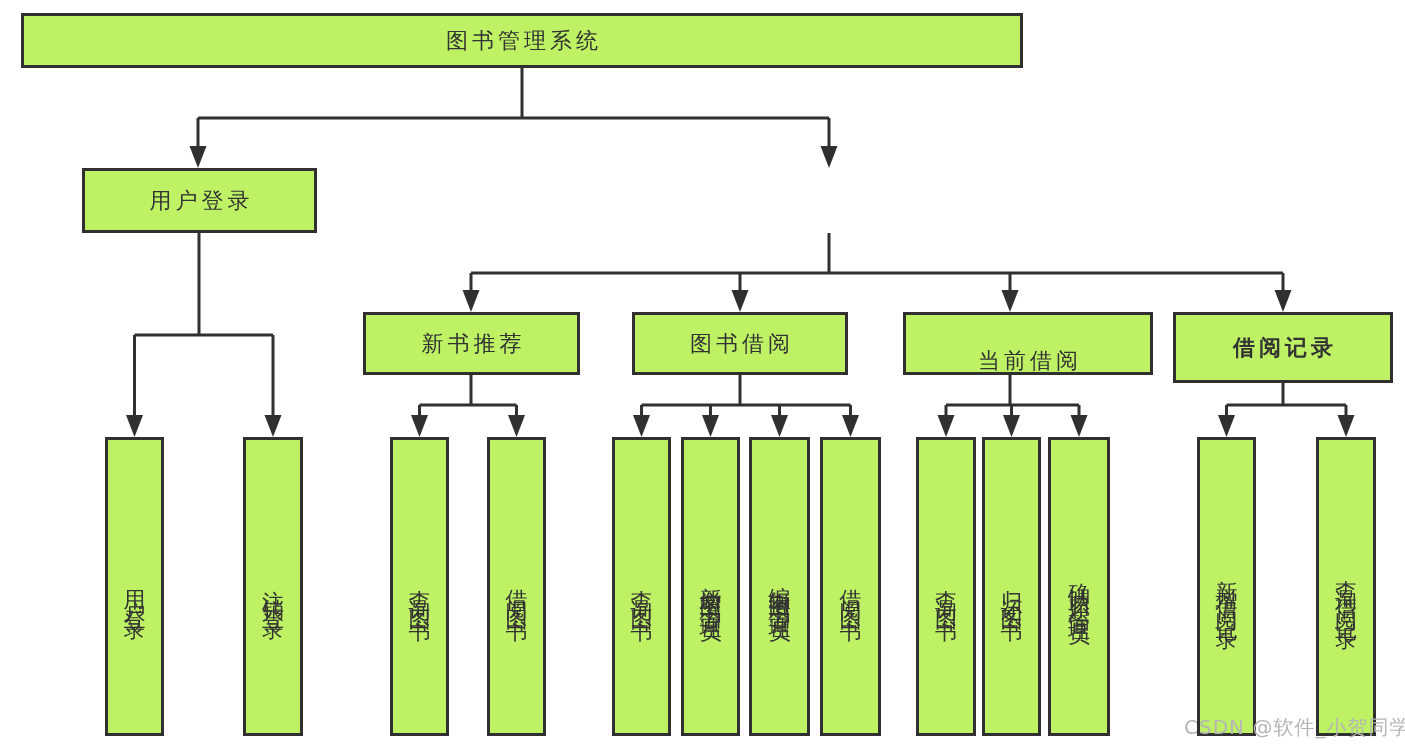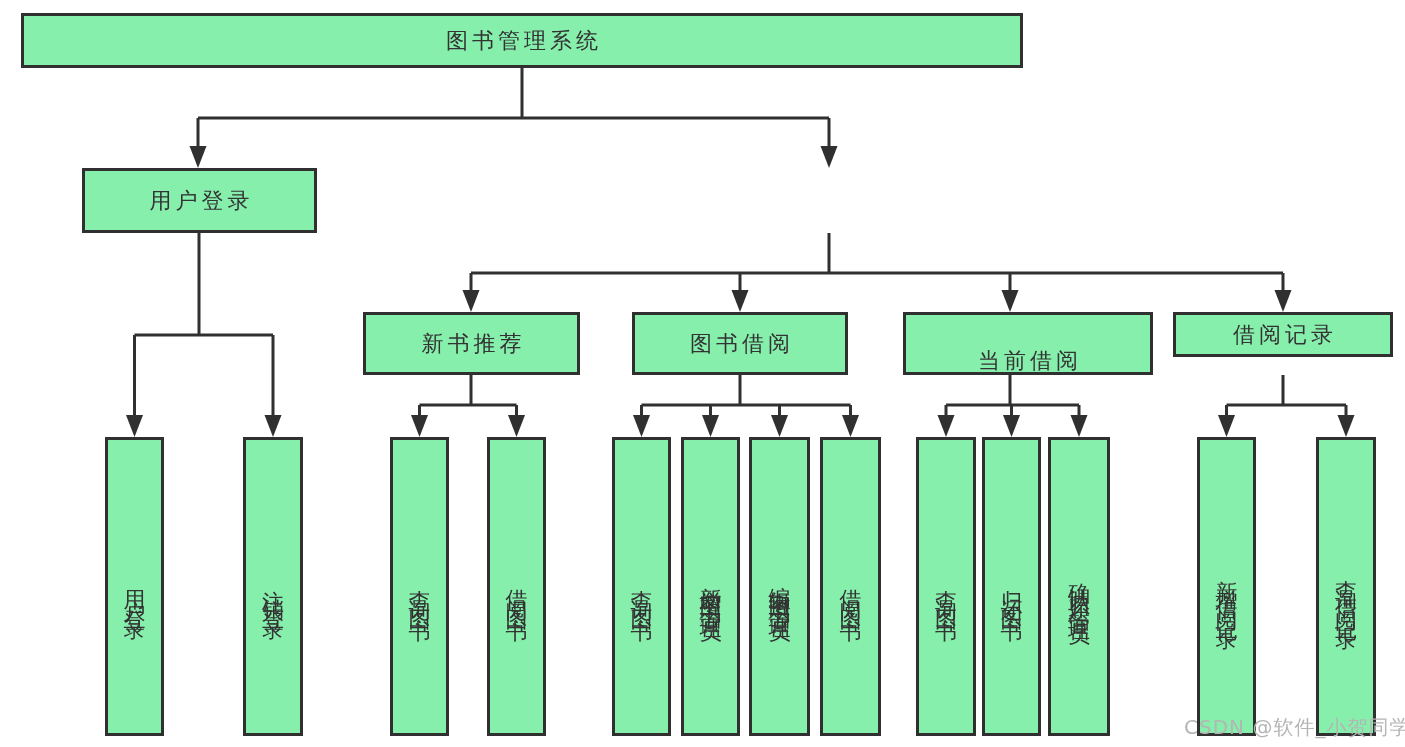--- a/index.html
+++ b/index.html
@@ -7,21 +7,21 @@
     position:relative;
     width:1405px;height:747px;
     background:#ffffff;
     font-family:"DejaVu Sans","Liberation Sans",sans-serif;
     overflow:hidden;
   }
   #connectors{position:absolute;left:0;top:0;width:1405px;height:747px;}
   .node{
     position:absolute;
     box-sizing:border-box;
-    background:#86efac;
+    background:#bef264;
     border:3px solid #303030;
     display:flex;align-items:center;justify-content:center;
   }
   .hlabel{
     font-size:22px;color:#333333;letter-spacing:4px;text-indent:4px;
     white-space:nowrap;line-height:1;
   }
   .vlabel{
     writing-mode:vertical-rl;text-orientation:mixed;
     font-size:22px;color:#333333;letter-spacing:10px;
@@ -87,21 +87,21 @@
 
   <div class="node" style="left:363px;top:312px;width:217px;height:63px;">
     <span class="hlabel">新书推荐</span>
   </div>
   <div class="node" style="left:632px;top:312px;width:216px;height:63px;align-items:center;">
     <span class="hlabel">图书借阅</span>
   </div>
   <div class="node" style="left:903px;top:312px;width:250px;height:63px;align-items:flex-end;">
     <span class="hlabel">当前借阅</span>
   </div>
-  <div class="node" style="left:1173px;top:312px;width:220px;height:45px;">
+  <div class="node" style="left:1173px;top:312px;width:220px;height:71px;font-weight:bold;">
     <span class="hlabel">借阅记录</span>
   </div>
 
   <div class="node" style="left:105px;top:437px;width:59px;height:299px;">
     <span class="vlabel">用户登录</span>
   </div>
   <div class="node" style="left:243px;top:437px;width:60px;height:299px;">
     <span class="vlabel">注销登录</span>
   </div>
 

